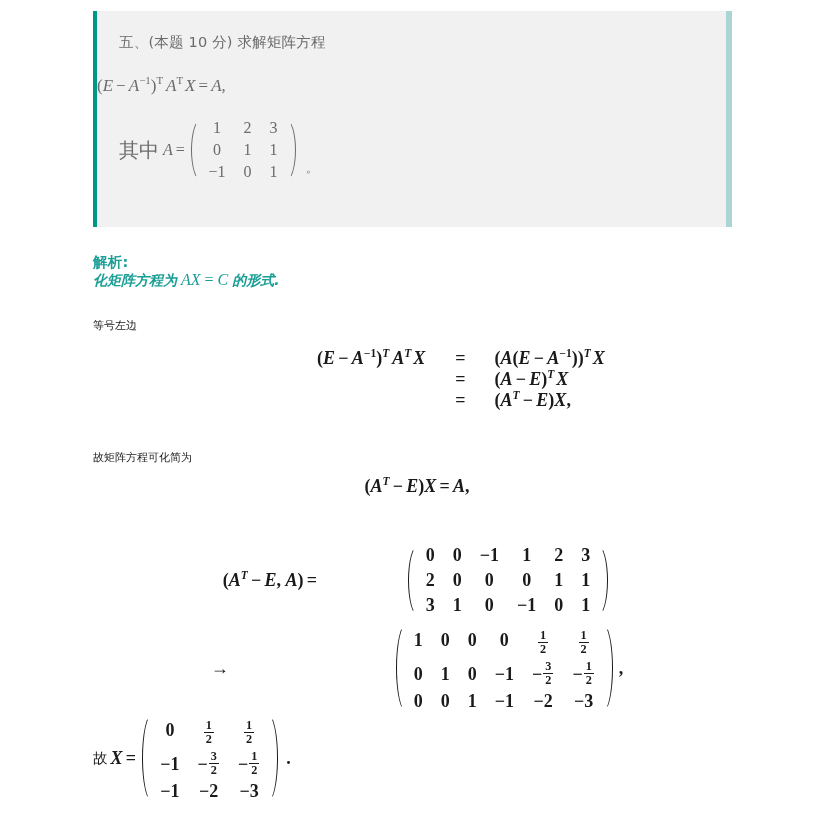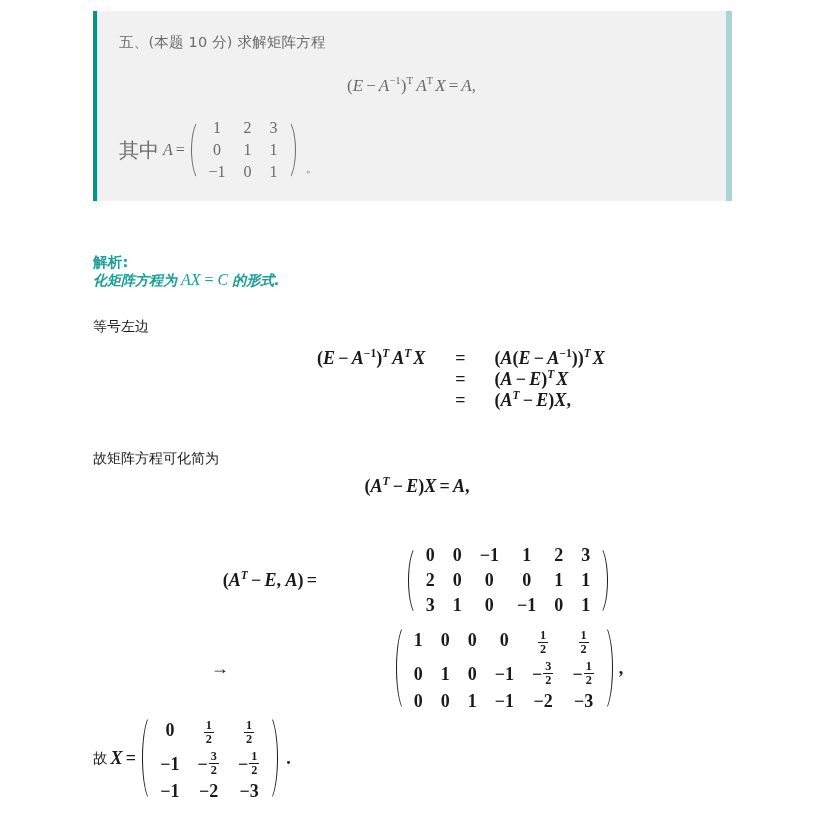--- a/index.html
+++ b/index.html
@@ -19,42 +19,42 @@
     width: 834px;
     height: 826px;
   }
 
   
   .question-box {
     position: absolute;
     left: 93px;
     top: 11px;
     width: 639px;
-    height: 190px;
+    height: 216px;
     background: #f1f1f1;
     border-left: 4px solid #009688;
     border-right: 6px solid #a9d6d4;
     box-sizing: border-box;
   }
   .q-stem {
     position: absolute;
     left: 22px;
     top: 22px;
     font-family: "DejaVu Sans", "Liberation Sans", sans-serif;
     font-size: 14.5px;
     color: #6b6b6b;
     white-space: nowrap;
     letter-spacing: 0.2px;
   }
   .q-eq {
     position: absolute;
     left: 0;
     top: 65px;
     width: 100%;
-    text-align: center;
+    text-align: left;
     color: #6b6b6b;
     font-size: 17px;
   }
   .q-where {
     position: absolute;
     left: 22px;
     top: 106px;
     color: #6b6b6b;
     font-size: 16px;
     display: flex;
@@ -99,21 +99,21 @@
     font-style: italic;
     font-weight: bold;
   }
   .hint1 { top: 271px; }
   .hint2 { top: 520px; }
 
   .para {
     position: absolute;
     left: 93px;
     font-family: "DejaVu Sans", "Liberation Sans", sans-serif;
-    font-size: 14px;
+    font-size: 11px;
     color: #1a1a1a;
     white-space: nowrap;
   }
   .para1 { top: 318px; }
   .para2 { top: 450px; }
 
   .disp {
     position: absolute;
     left: 0;
     width: 100%;

